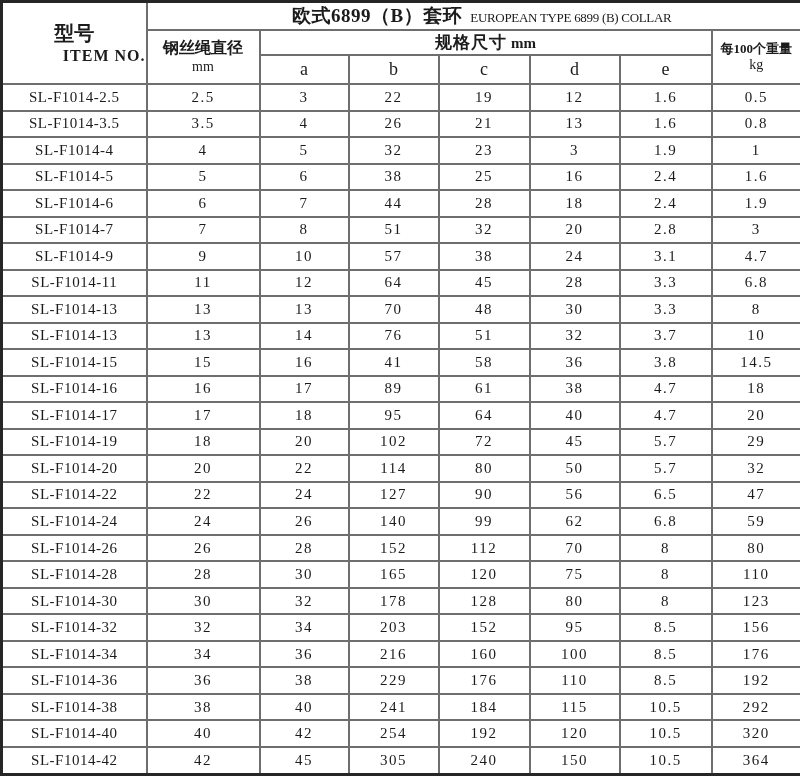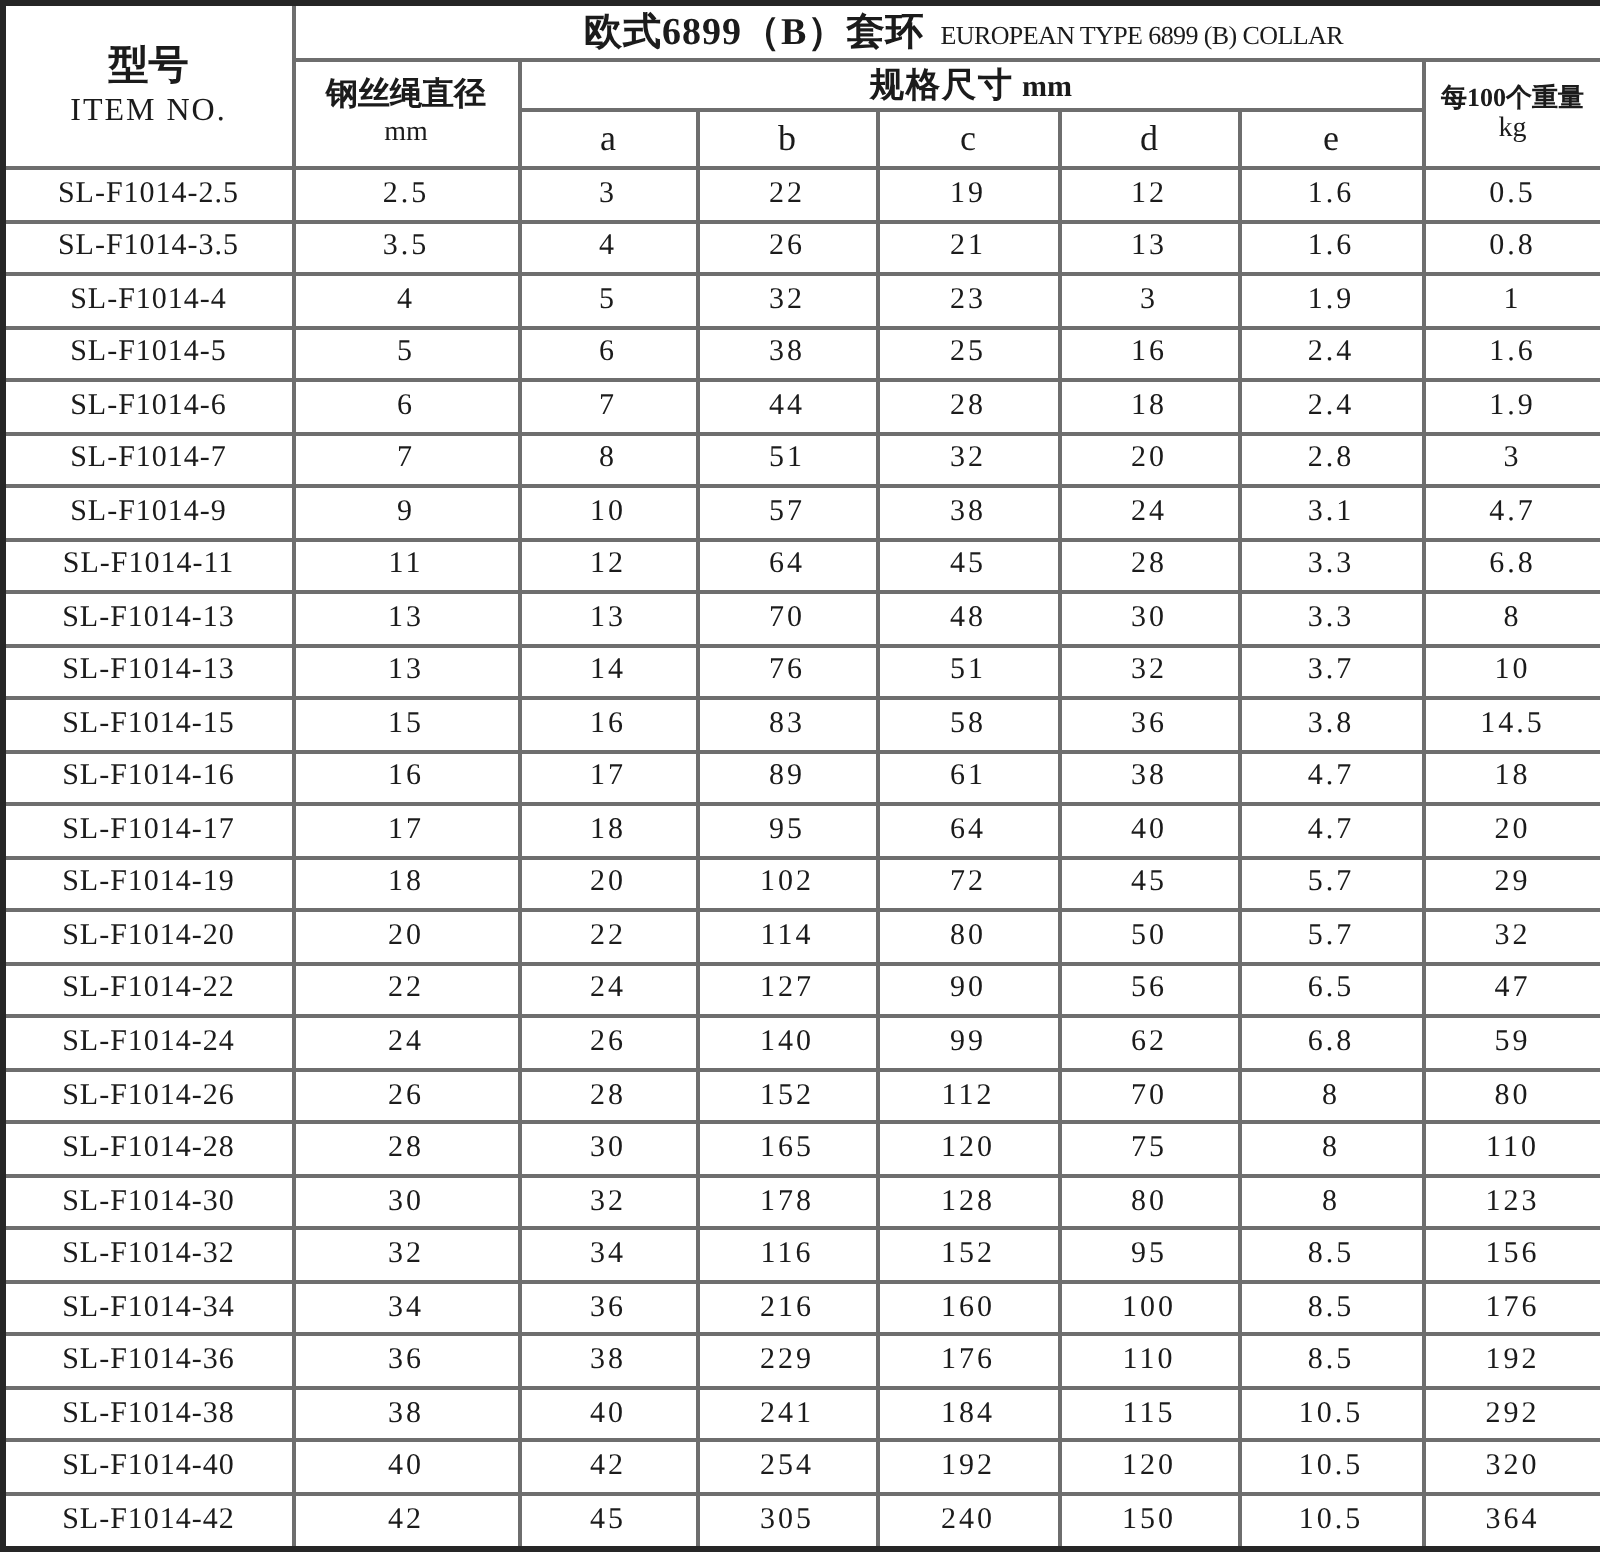--- a/index.html
+++ b/index.html
@@ -46,21 +46,21 @@
     margin-left: 16px;
   }
   .title-en {
     font-weight: normal;
     font-size: 13px;
     margin-left: 8px;
     letter-spacing: -0.3px;
   }
   .item-head-cell { font-size: 16px; }
   .item-head-cn { font-weight: bold; font-size: 20px; line-height: 1.25; }
-  .item-head-en { font-weight: normal; font-size: 16px; line-height: 1.25; letter-spacing: 1px; }
+  .item-head-en { font-weight: bold; font-size: 16px; line-height: 1.25; letter-spacing: 1px; text-align: right; }
 
   .diam-head-cn { font-weight: bold; font-size: 16px; line-height: 1.3; }
   .unit-text    { font-weight: normal; font-size: 14px; line-height: 1.2; }
 
   .spec-head-cell .spec-cn { font-weight: bold; font-size: 17px; letter-spacing: 1px; }
   .spec-head-cell .spec-unit { font-weight: bold; font-size: 15px; margin-left: 4px; }
 
   .abc-cell { font-size: 18px; font-weight: normal; }
 
   .weight-head-cn { font-weight: bold; font-size: 13px; line-height: 1.35; }
@@ -219,21 +219,21 @@
           <td>76</td>
           <td>51</td>
           <td>32</td>
           <td>3.7</td>
           <td>10</td>
         </tr>
         <tr>
           <td class="item-cell">SL-F1014-15</td>
           <td>15</td>
           <td>16</td>
-          <td>83</td>
+          <td>41</td>
           <td>58</td>
           <td>36</td>
           <td>3.8</td>
           <td>14.5</td>
         </tr>
         <tr>
           <td class="item-cell">SL-F1014-16</td>
           <td>16</td>
           <td>17</td>
           <td>89</td>
@@ -319,21 +319,21 @@
           <td>178</td>
           <td>128</td>
           <td>80</td>
           <td>8</td>
           <td>123</td>
         </tr>
         <tr>
           <td class="item-cell">SL-F1014-32</td>
           <td>32</td>
           <td>34</td>
-          <td>116</td>
+          <td>203</td>
           <td>152</td>
           <td>95</td>
           <td>8.5</td>
           <td>156</td>
         </tr>
         <tr>
           <td class="item-cell">SL-F1014-34</td>
           <td>34</td>
           <td>36</td>
           <td>216</td>

